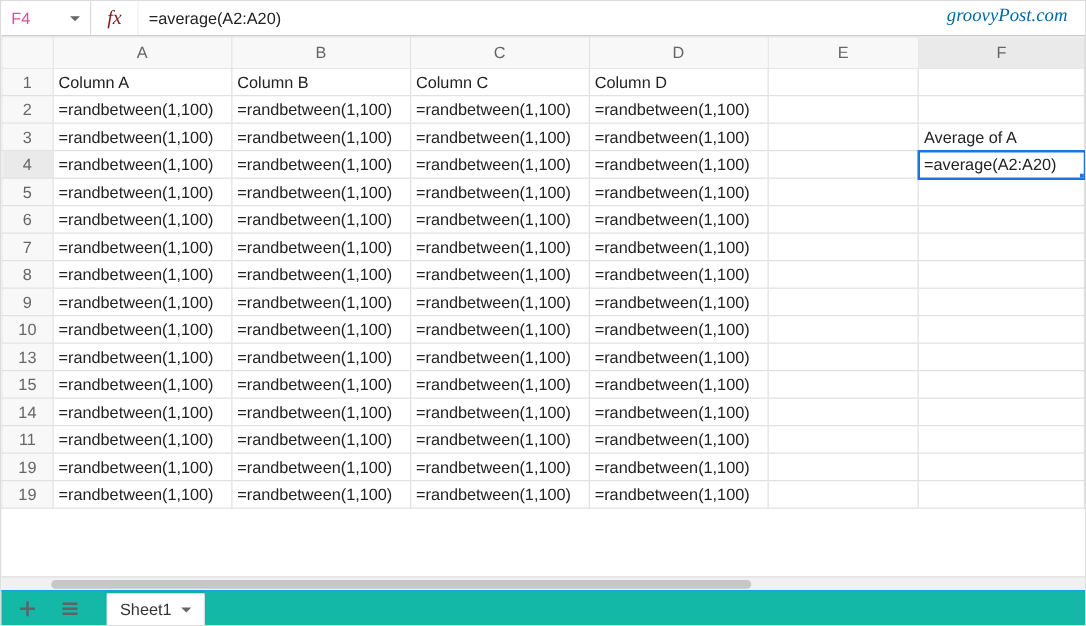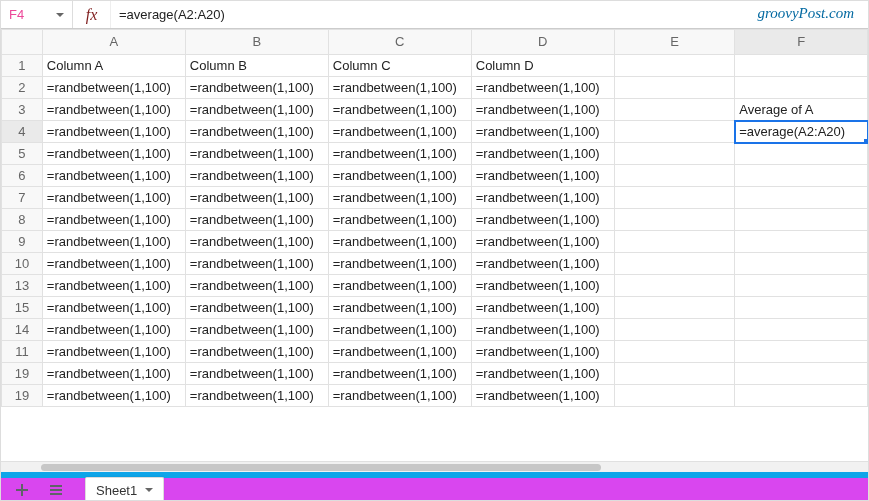--- a/index.html
+++ b/index.html
@@ -144,24 +144,24 @@
     position: absolute;
     left: 40px;
     top: 2px;
     height: 7px;
     width: 560px;
     background: #c7c7c7;
     border-radius: 4px;
   }
   .sheet-tabs {
     height: 29px;
-    border-top: 6px solid #0ea5e9;
-    display: flex;
-    align-items: center;
-    background: #d946ef;
+    border-top: 1px solid #0ea5e9;
+    display: flex;
+    align-items: center;
+    background: #14b8a6;
     padding: 0 6px;
     gap: 4px;
     text-align: right;
   }
   .tab-btn {
     width: 30px;
     height: 24px;
     display: flex;
     align-items: center;
     justify-content: center;

